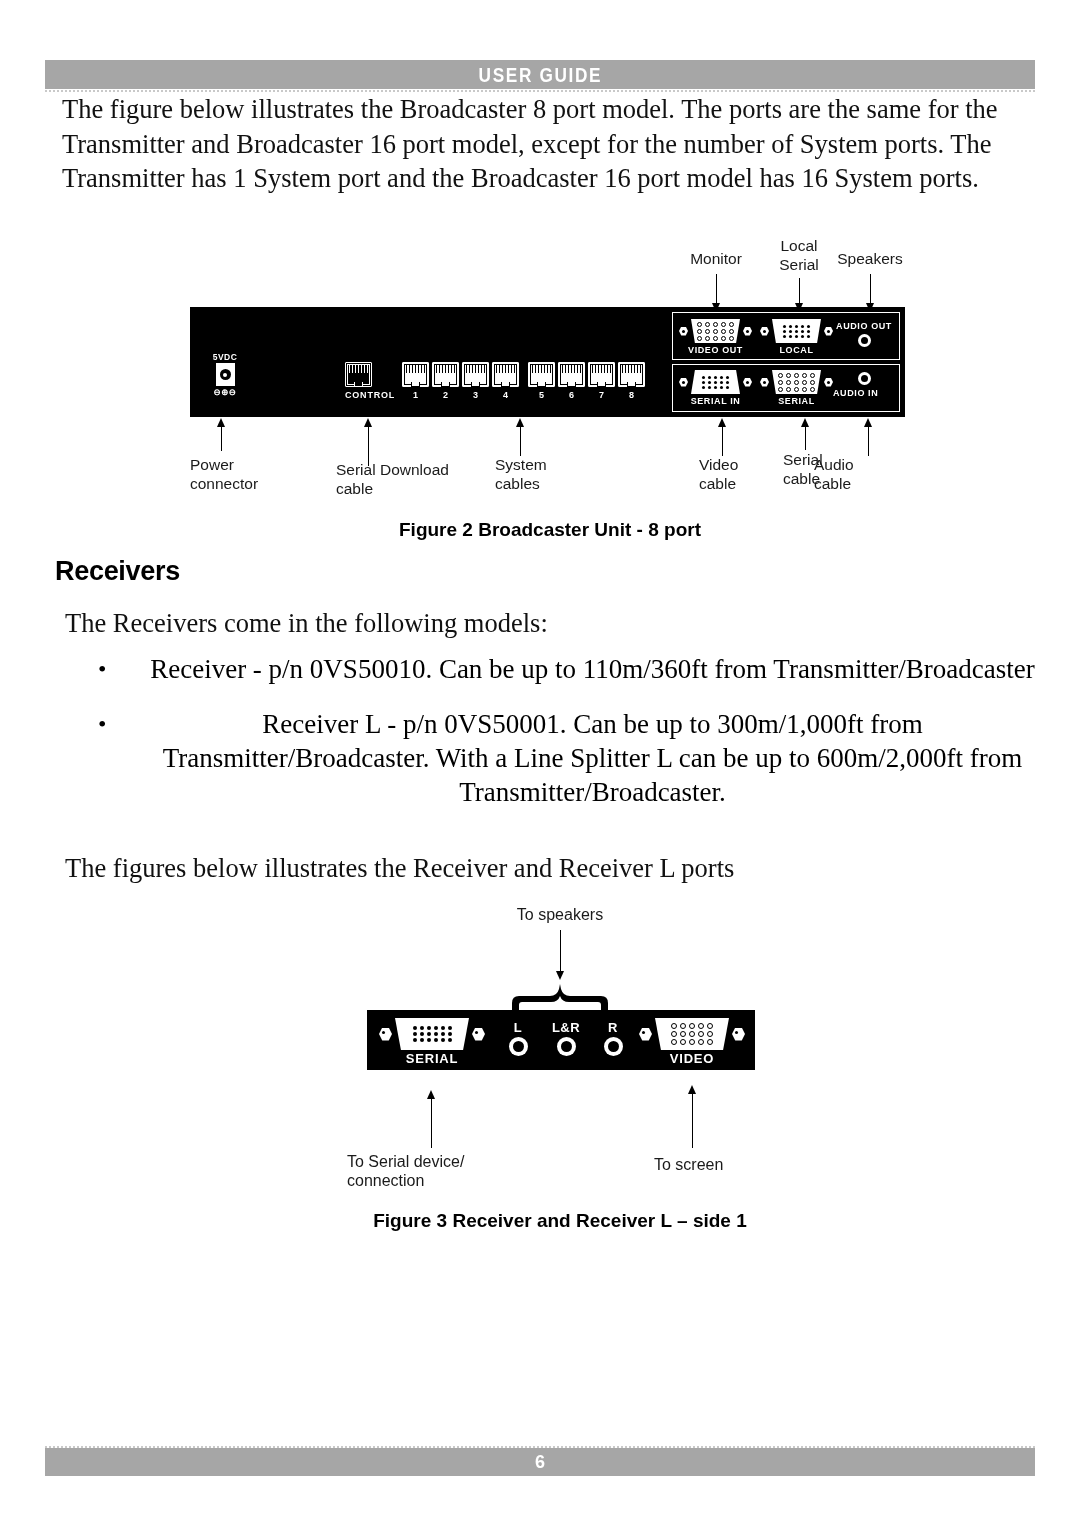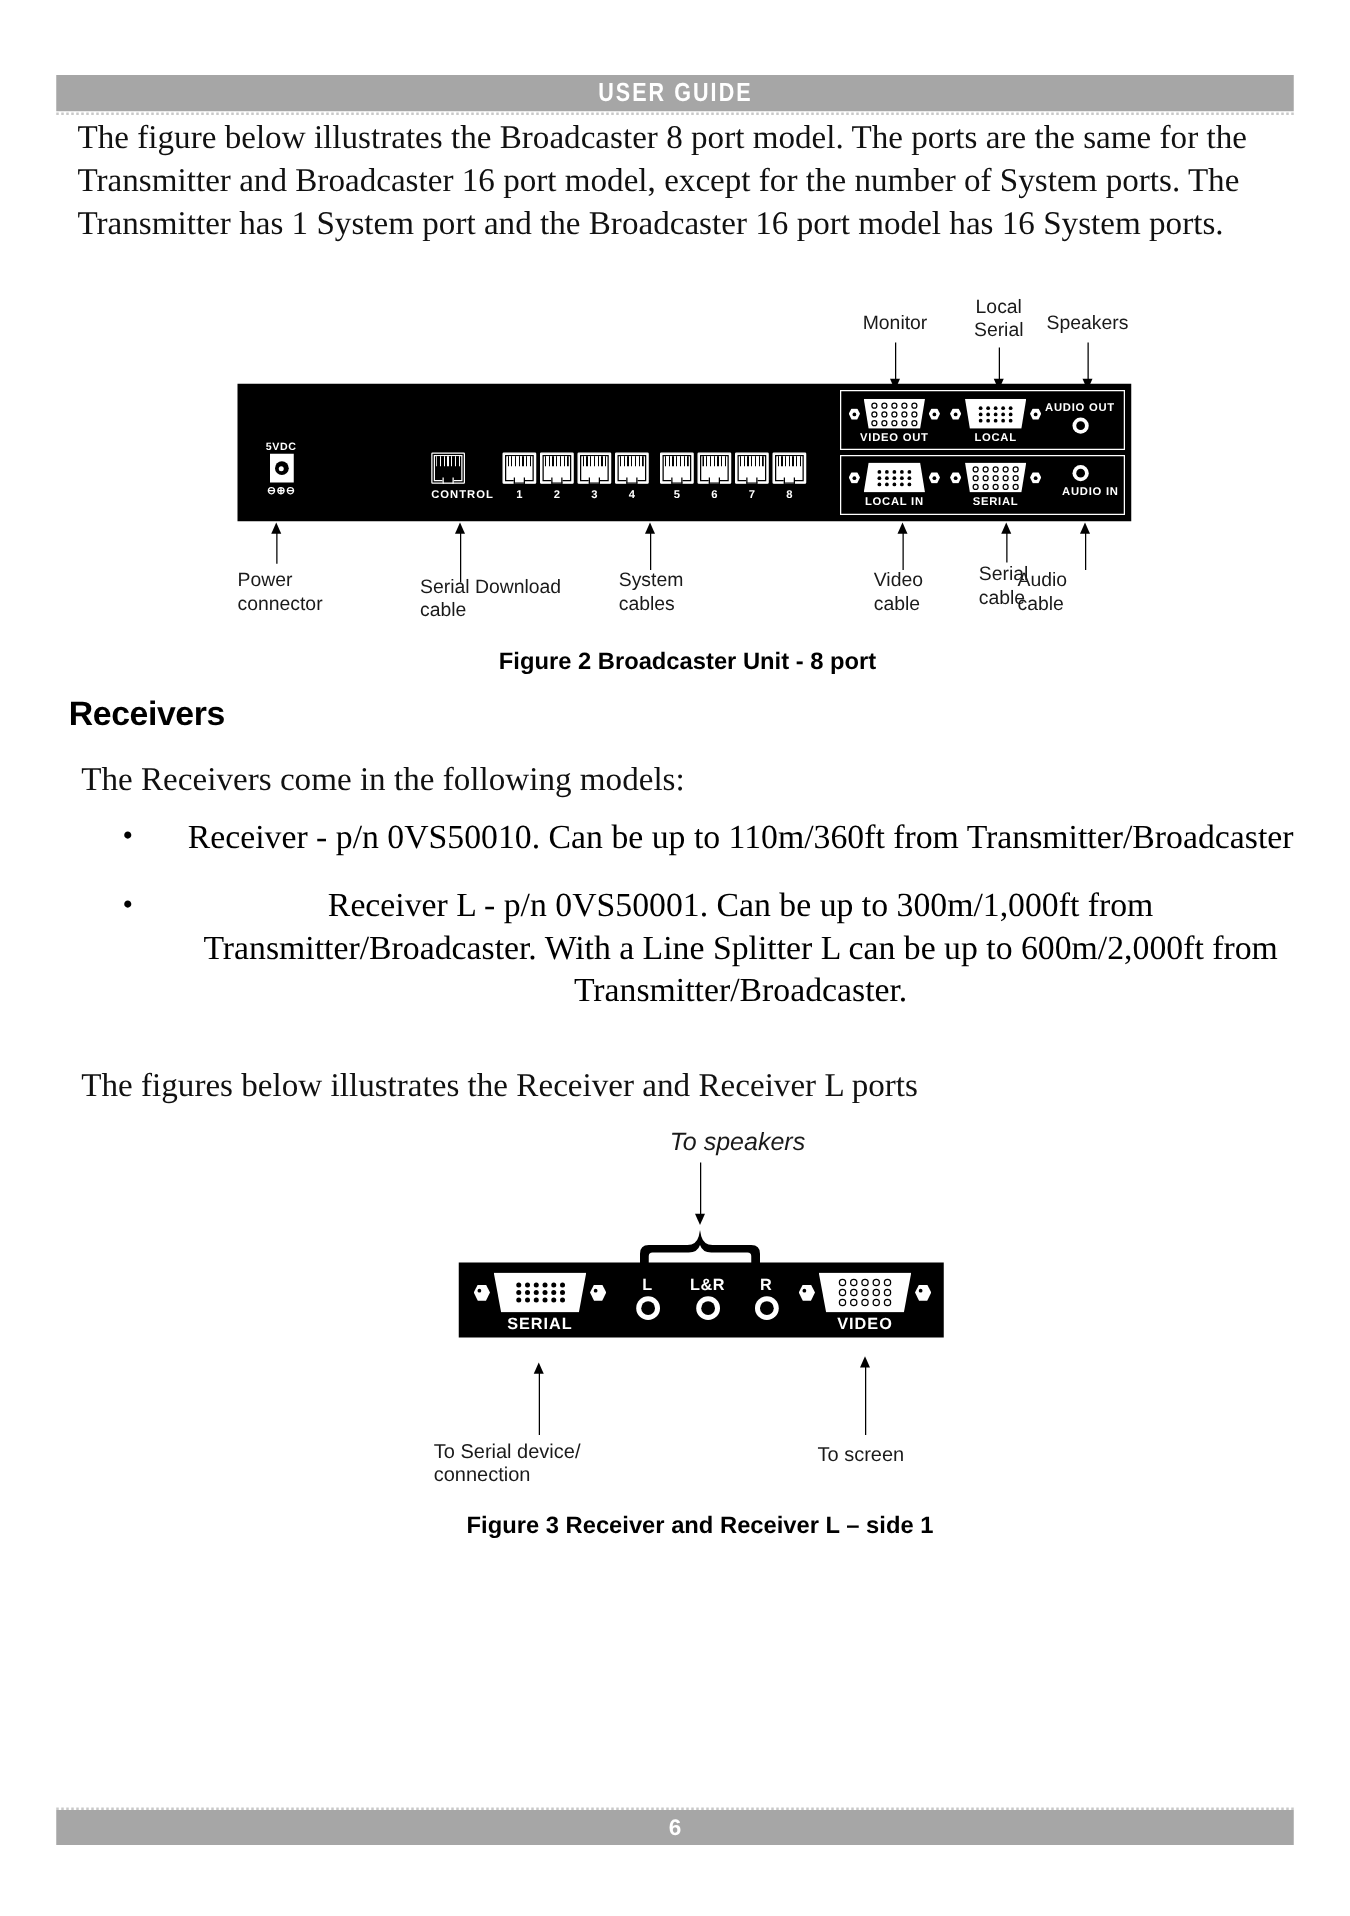--- a/index.html
+++ b/index.html
@@ -596,21 +596,21 @@
                 <div class="hole"></div>
                 <div class="hole"></div>
                 <div class="hole"></div>
                 <div class="hole"></div>
                 <div class="hole"></div>
               </div>
           </div>
         </div>
         <div class="screw"></div>
       </div>
-      <div class="port-name">LOCAL IN</div>
+      <div class="port-name">SERIAL IN</div>
     </div>
 
     <div class="dsub-wrap" style="left:87px; top:5px;">
       <div class="dsub-row">
         <div class="screw"></div>
         <div class="dsub trap-down" style="width:49px;height:24px;">
           <div class="holes">
             <div class="hole-line">
                 <div class="hole ring"></div>
                 <div class="hole ring"></div>
@@ -632,21 +632,21 @@
                 <div class="hole ring"></div>
                 <div class="hole ring"></div>
               </div>
           </div>
         </div>
         <div class="screw"></div>
       </div>
       <div class="port-name">SERIAL</div>
     </div>
 
-    <div style="position:absolute; left:160px; top:7px; width:62px; text-align:right;">
+    <div style="position:absolute; left:160px; top:7px; width:62px; text-align:left;">
       <div class="audio-jack"></div>
       <div class="port-name" style="margin-top:3px;">AUDIO IN</div>
     </div>
   </div>
 </div>
 
 <div class="arrow up" style="left:221px; top:426px; height:25px;"></div>
 <div class="lbl" style="left:190px; top:455px; width:130px;">Power
 connector</div>
 
@@ -681,21 +681,21 @@
     <div class="bullet-text">Receiver - p/n 0VS50010. Can be up to 110m/360ft from Transmitter/Broadcaster</div>
   </div>
   <div class="bullet-row" style="margin-top:21px;">
     <div class="bullet-dot">•</div>
     <div class="bullet-text">Receiver L - p/n 0VS50001. Can be up to 300m/1,000ft from Transmitter/Broadcaster. With a Line Splitter L can be up to 600m/2,000ft from Transmitter/Broadcaster.</div>
   </div>
 </div>
 
 <div class="body-par" id="figures-intro">The figures below illustrates the Receiver and Receiver L ports</div>
 
-<div class="lbl center" style="left:528px; top:905px; width:124px; font-size:20px;font-style:italic;">To speakers</div>
+<div class="lbl center" style="left:498px; top:905px; width:124px; font-size:16px;">To speakers</div>
 <div class="arrow down" style="left:560px; top:930px; height:42px;"></div>
 
 <div id="speaker-brace">
   <svg width="100" height="30" viewBox="0 0 100 30">
     <path d="M2,30 L2,22 Q2,15 9,15 L40,15 Q47,15 49,8 L50,3 L51,8 Q53,15 60,15 L91,15 Q98,15 98,22 L98,30 L91,30 L91,24 Q91,21 88,21 L59,21 Q52,21 50,15 Q48,21 41,21 L12,21 Q9,21 9,24 L9,30 Z" fill="#000"></path>
   </svg>
 </div>
 
 <div id="receiver-panel">
 

